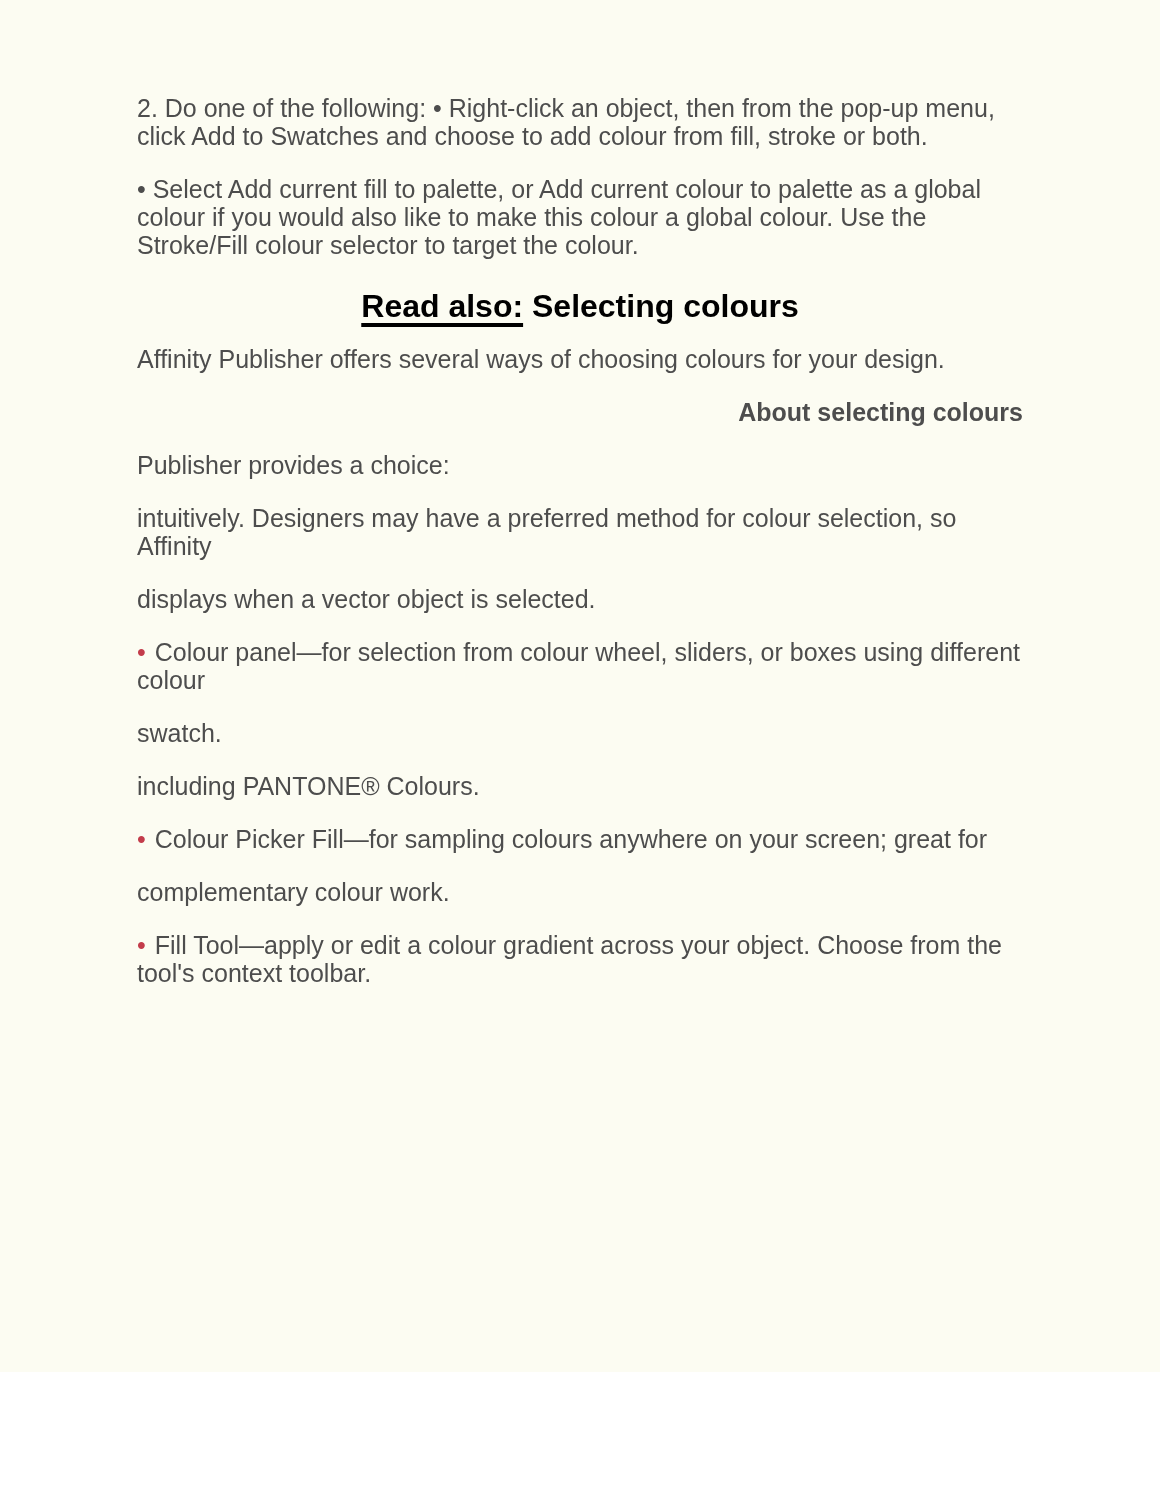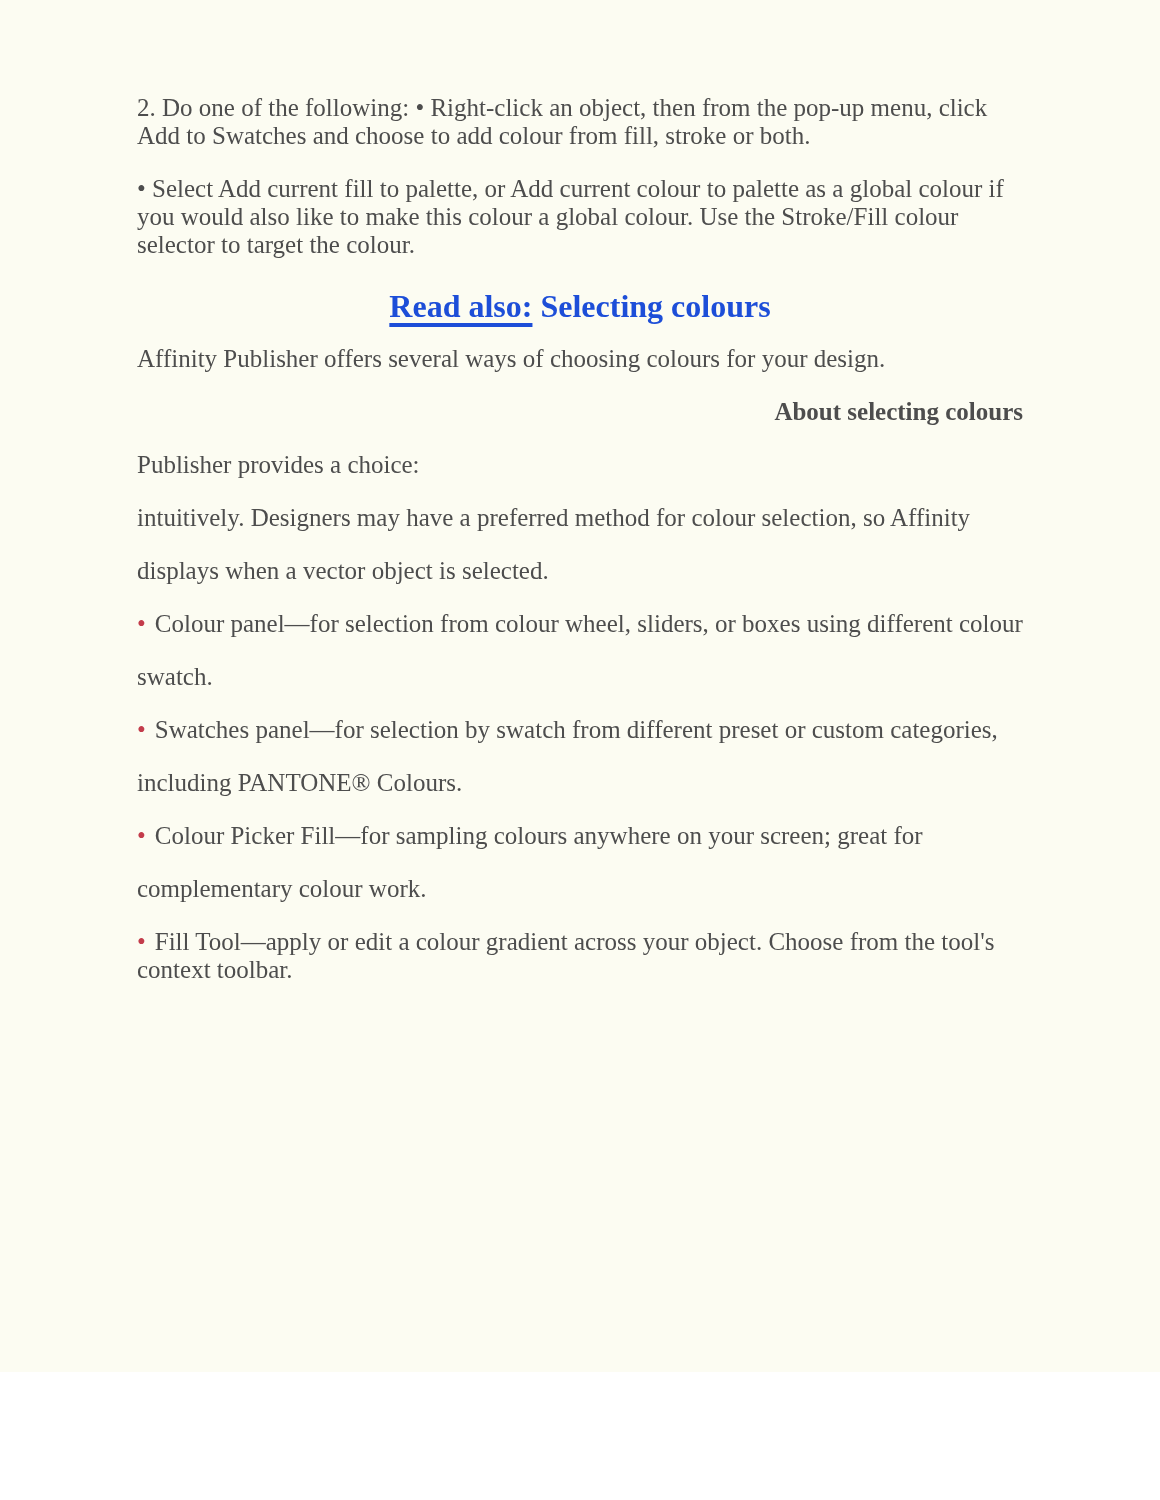--- a/index.html
+++ b/index.html
@@ -1,40 +1,40 @@
 <!DOCTYPE html>
 <html><head>
 <meta charset="utf-8">
 <style>
   html, body { margin: 0; padding: 0; }
   .page {
     position: relative;
     width: 1160px;
     height: 1372px;
     background: #fcfcf2;
-    font-family: Liberation Serif, serif;
+    font-family: Liberation Sans, sans-serif;
     color: #4d4d4d;
     overflow: hidden;
   }
   .content {
     position: absolute;
     left: 137px;
     top: 94px;
     width: 886px;
     font-size: 25px;
     line-height: 28px;
   }
   .content p { margin: 0 0 25px 0; }
   .content p.bold { font-weight: bold; text-align: right; }
   h1.read-also {
     font-size: 32px;
     line-height: 44px;
     font-weight: bold;
     text-align: center;
-    color: #1d4ed8;
+    color: #000000;
     margin: 22px 0 17px 0;
   }
   h1.read-also .link {
     text-decoration: underline;
     text-decoration-thickness: 4px;
     text-underline-offset: 6px;
     cursor: pointer;
   }
   .bullet-item .dot {
     color: #c33c4b;
@@ -72,21 +72,20 @@
 
     <p>intuitively. Designers may have a preferred method for colour selection, so Affinity</p>
 
 
     <p>displays when a vector object is selected.</p>
 
     <p class="bullet-item"><span class="dot">•</span><span>Colour panel—for selection from colour wheel, sliders, or boxes using different colour</span></p>
 
     <p>swatch.</p>
 
-    <p class="bullet-item"><span class="dot">•</span><span>Swatches panel—for selection by swatch from different preset or custom categories,</span></p>
 
     <p>including PANTONE® Colours.</p>
 
     <p class="bullet-item"><span class="dot">•</span><span>Colour Picker Fill—for sampling colours anywhere on your screen; great for</span></p>
 
     <p>complementary colour work.</p>
 
     <p class="bullet-item"><span class="dot">•</span><span>Fill Tool—apply or edit a colour gradient across your object. Choose from the tool's context toolbar.</span></p>
 
   </div>

